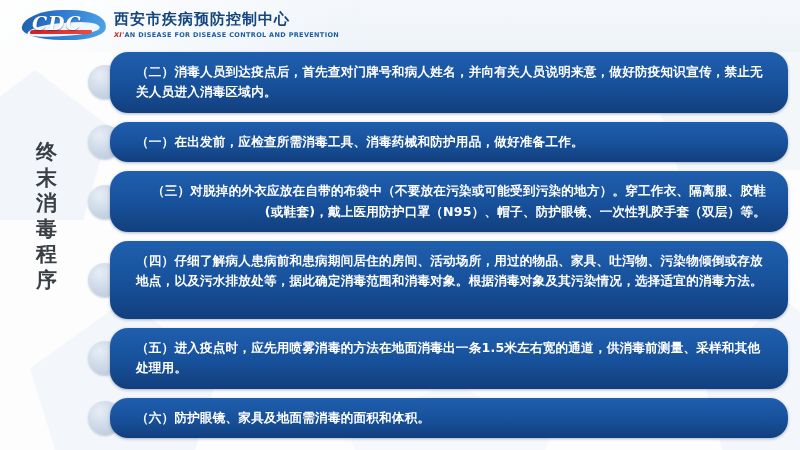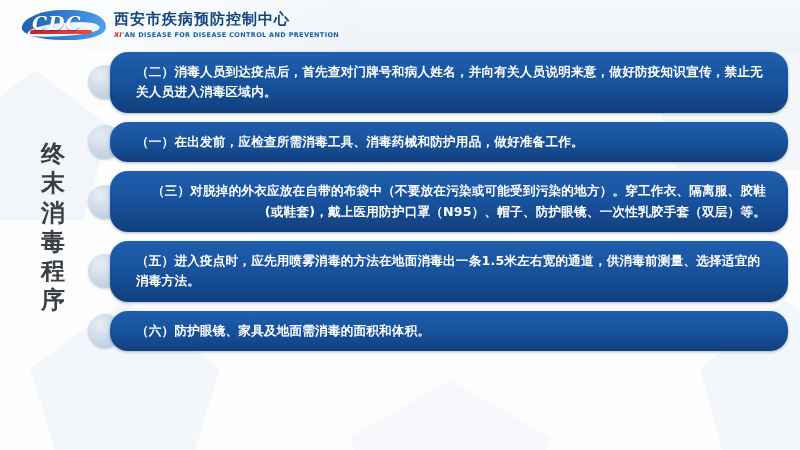--- a/index.html
+++ b/index.html
@@ -120,25 +120,25 @@
     font-style: italic;
     text-align: right;
   }
 
   
   .side-title {
     position: absolute;
     left: 28px;
     top: 140px;
     width: 38px;
-    font-size: 24px;
+    font-size: 21px;
     font-weight: bold;
     color: #3a3f45;
     line-height: 1.22;
-    text-align: right;
+    text-align: center;
     letter-spacing: 1px;
   }
 
   
   .rows {
     position: absolute;
     left: 88px;
     top: 52px;
     width: 700px;
   }
@@ -224,24 +224,28 @@
     <div class="row row-1">
       <div class="bullet"></div>
       <div class="bar">（一）在出发前，应检查所需消毒工具、消毒药械和防护用品，做好准备工作。</div>
     </div>
 
     <div class="row row-3">
       <div class="bullet"></div>
       <div class="bar">（三）对脱掉的外衣应放在自带的布袋中（不要放在污染或可能受到污染的地方）。穿工作衣、隔离服、胶鞋(或鞋套)，戴上医用防护口罩（N95）、帽子、防护眼镜、一次性乳胶手套（双层）等。</div>
     </div>
 
+    <div class="row row-4">
+      <div class="bullet"></div>
+      <div class="bar">（四）仔细了解病人患病前和患病期间居住的房间、活动场所，用过的物品、家具、吐泻物、污染物倾倒或存放地点，以及污水排放处等，据此确定消毒范围和消毒对象。根据消毒对象及其污染情况，选择适宜的消毒方法。</div>
+    </div>
 
     <div class="row row-5">
       <div class="bullet"></div>
-      <div class="bar">（五）进入疫点时，应先用喷雾消毒的方法在地面消毒出一条1.5米左右宽的通道，供消毒前测量、选择适宜的消毒方法。</div>
+      <div class="bar">（五）进入疫点时，应先用喷雾消毒的方法在地面消毒出一条1.5米左右宽的通道，供消毒前测量、采样和其他处理用。</div>
     </div>
 
     <div class="row row-6">
       <div class="bullet"></div>
       <div class="bar">（六）防护眼镜、家具及地面需消毒的面积和体积。</div>
     </div>
 
   </div>
 
 </div>

